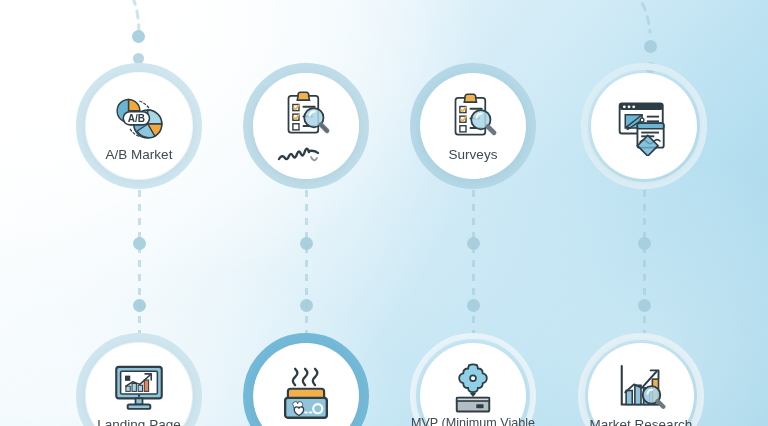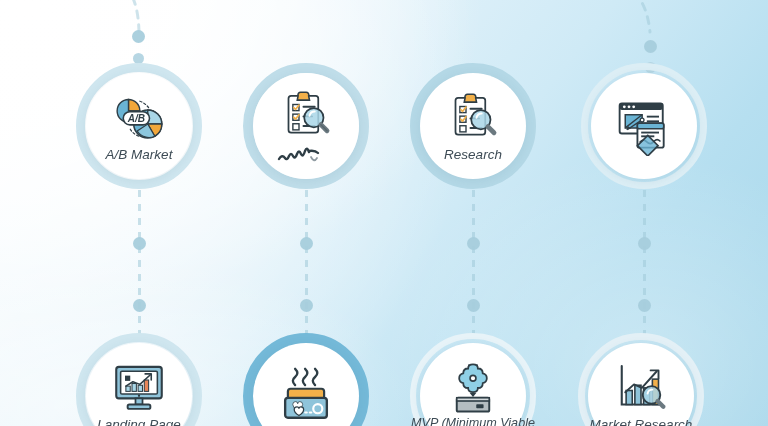--- a/index.html
+++ b/index.html
@@ -78,21 +78,20 @@
   
   .node {
     position: absolute;
     width: 126px;
     height: 126px;
     border-radius: 50%;
     display: flex;
     align-items: center;
     justify-content: flex-start;
     box-sizing: border-box;
-    font-style: italic;
   }
   .node .ring {
     position: absolute;
     inset: 0;
     border-radius: 50%;
     box-sizing: border-box;
   }
   .node .disc {
     position: absolute;
     inset: 10px;
@@ -232,21 +231,21 @@
         <rect x="17" y="31" width="7" height="7" fill="#fff" stroke="#2f3e46" stroke-width="1.6"></rect>
         <path d="M18 34.5 l2 2.2 l4 -5" fill="none" stroke="#f2b04a" stroke-width="1.9" stroke-linecap="round" stroke-linejoin="round"></path>
         <rect x="17" y="42" width="7" height="7" fill="#fff" stroke="#2f3e46" stroke-width="1.6"></rect>
         <rect x="28" y="21.5" width="15" height="2.2" rx="1.1" fill="#2f3e46"></rect>
         <rect x="28" y="32.5" width="12" height="2.2" rx="1.1" fill="#2f3e46"></rect>
         <rect x="28" y="43.5" width="15" height="2.2" rx="1.1" fill="#2f3e46"></rect>
         <circle cx="41" cy="35" r="11" fill="#a9d6e7" fill-opacity="0.85" stroke="#2f3e46" stroke-width="2"></circle>
         <path d="M36 33 a6 6 0 0 1 6 -5" fill="none" stroke="#ffffff" stroke-width="2.2" stroke-linecap="round"></path>
         <path d="M49 43 l7 7" stroke="#6b7980" stroke-width="5.5" stroke-linecap="round"></path>
       </svg>
-      <div class="label">Research</div>
+      <div class="label">Surveys</div>
     </div>
   </div>
 
   <div class="node" style="left:581px; top:63px;">
     <div class="ring" style="border:7px solid #dceef5;"></div>
     <div class="disc"></div>
     <div class="inner">
       <svg class="glyph" viewBox="0 0 64 64" style="width:60px;height:60px;">
         <rect x="6" y="8" width="46" height="32" rx="2.5" fill="#ffffff" stroke="#2f3e46" stroke-width="2"></rect>
         <rect x="6" y="8" width="46" height="7" rx="2.5" fill="#2f3e46"></rect>

